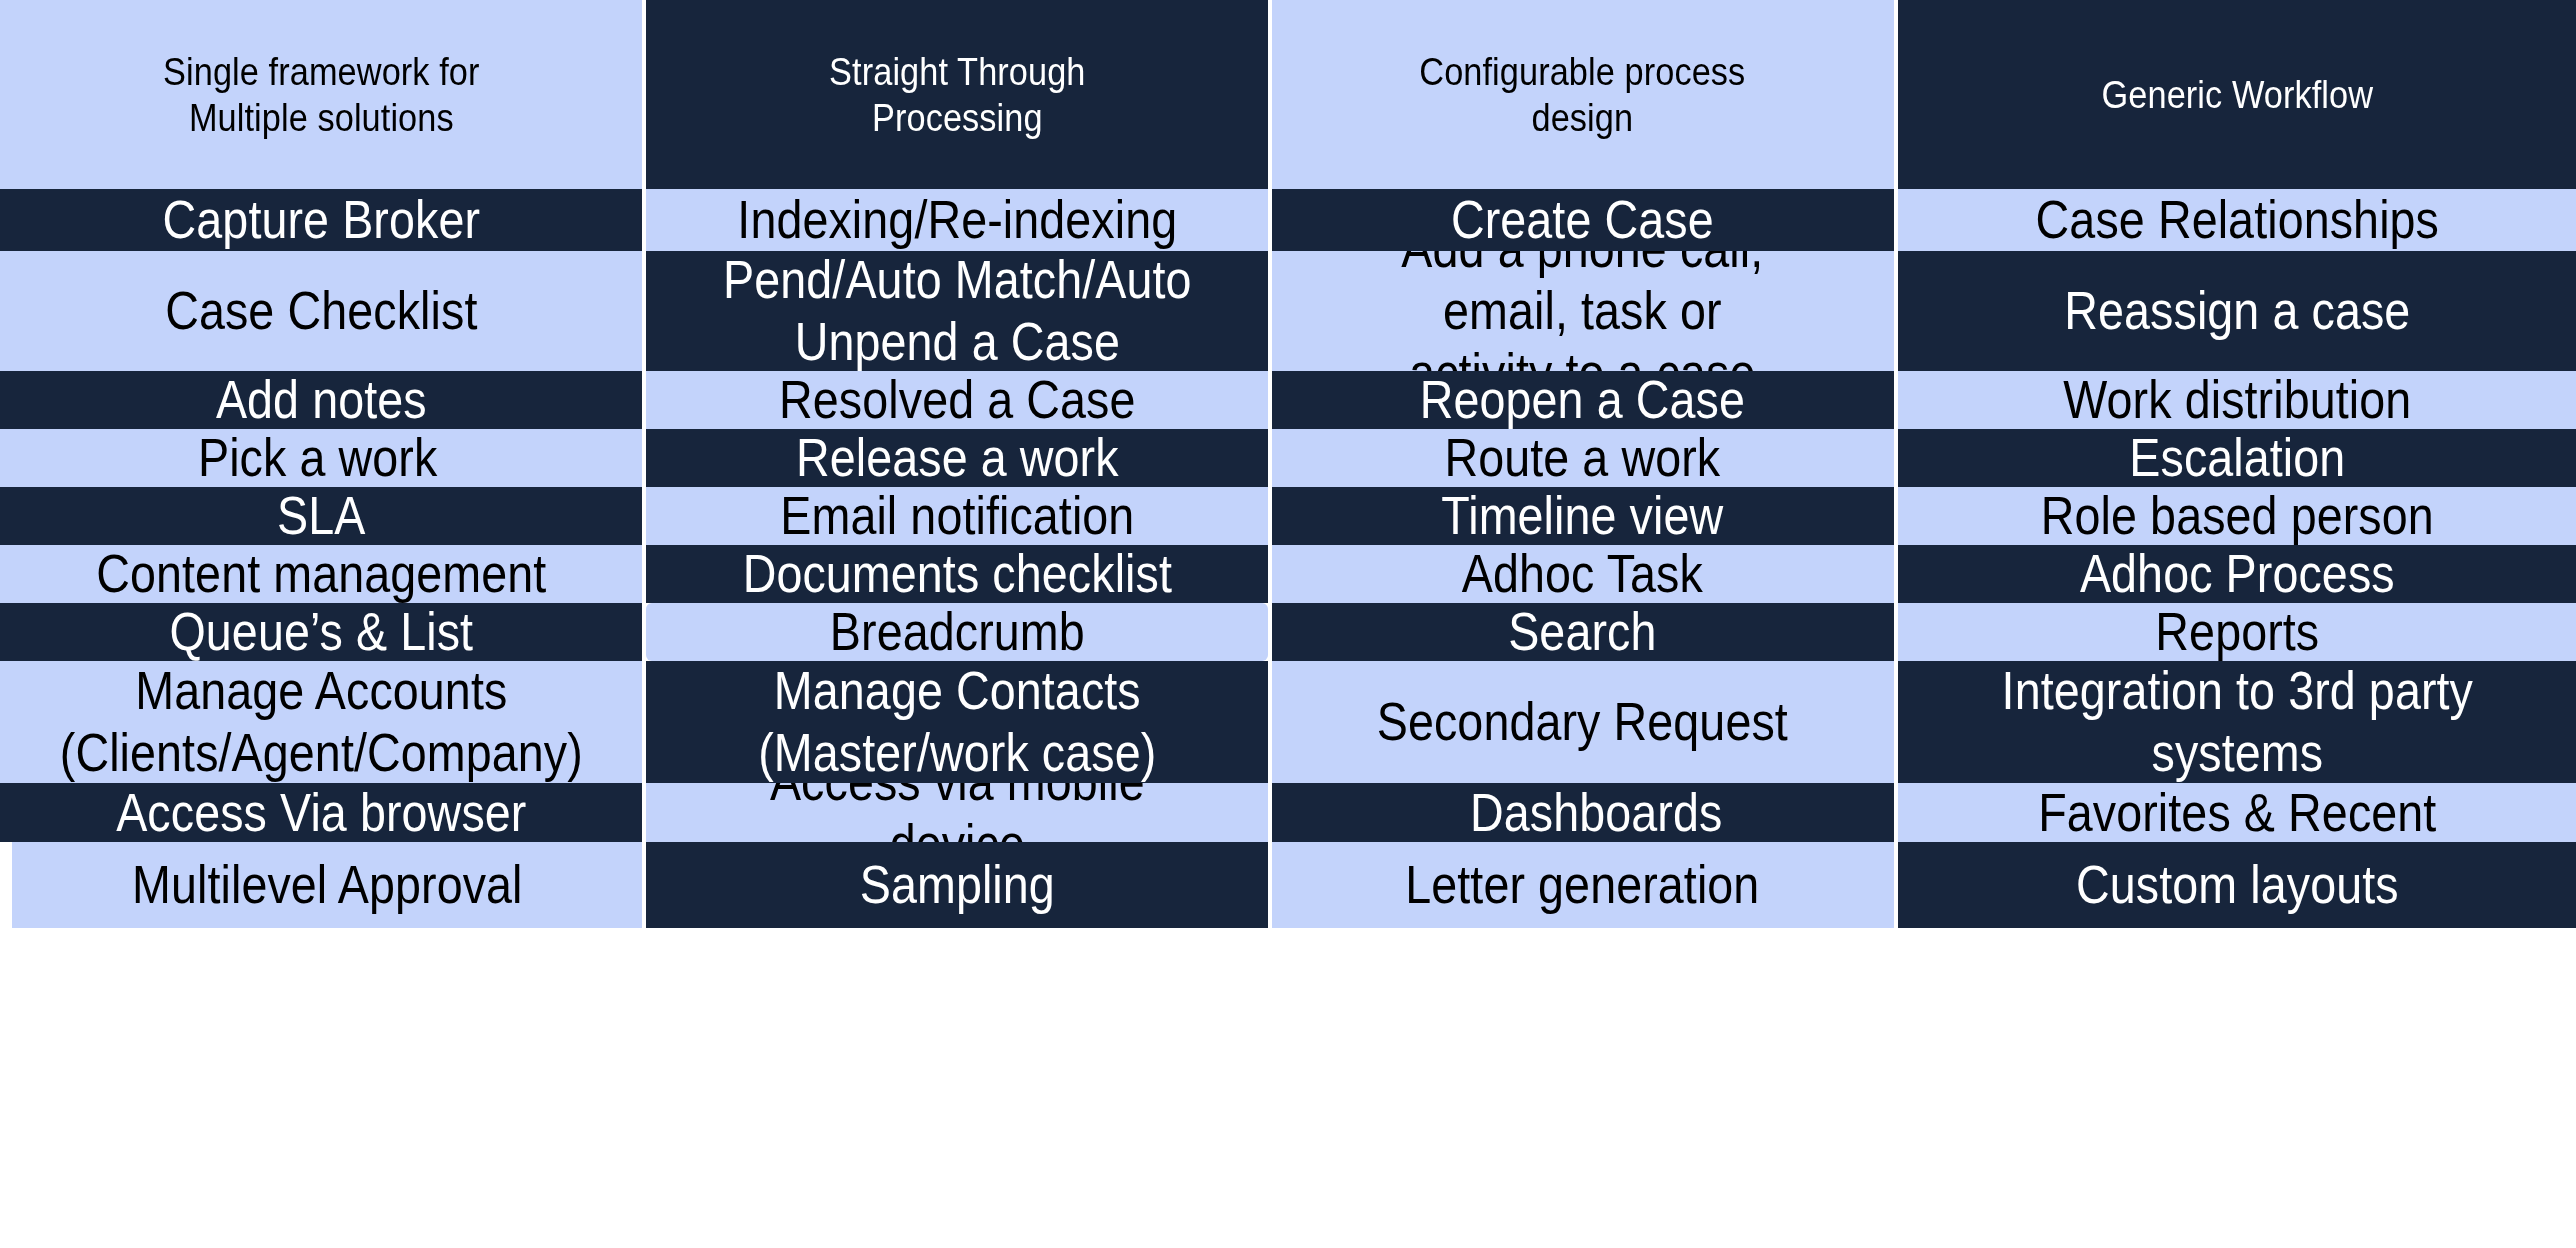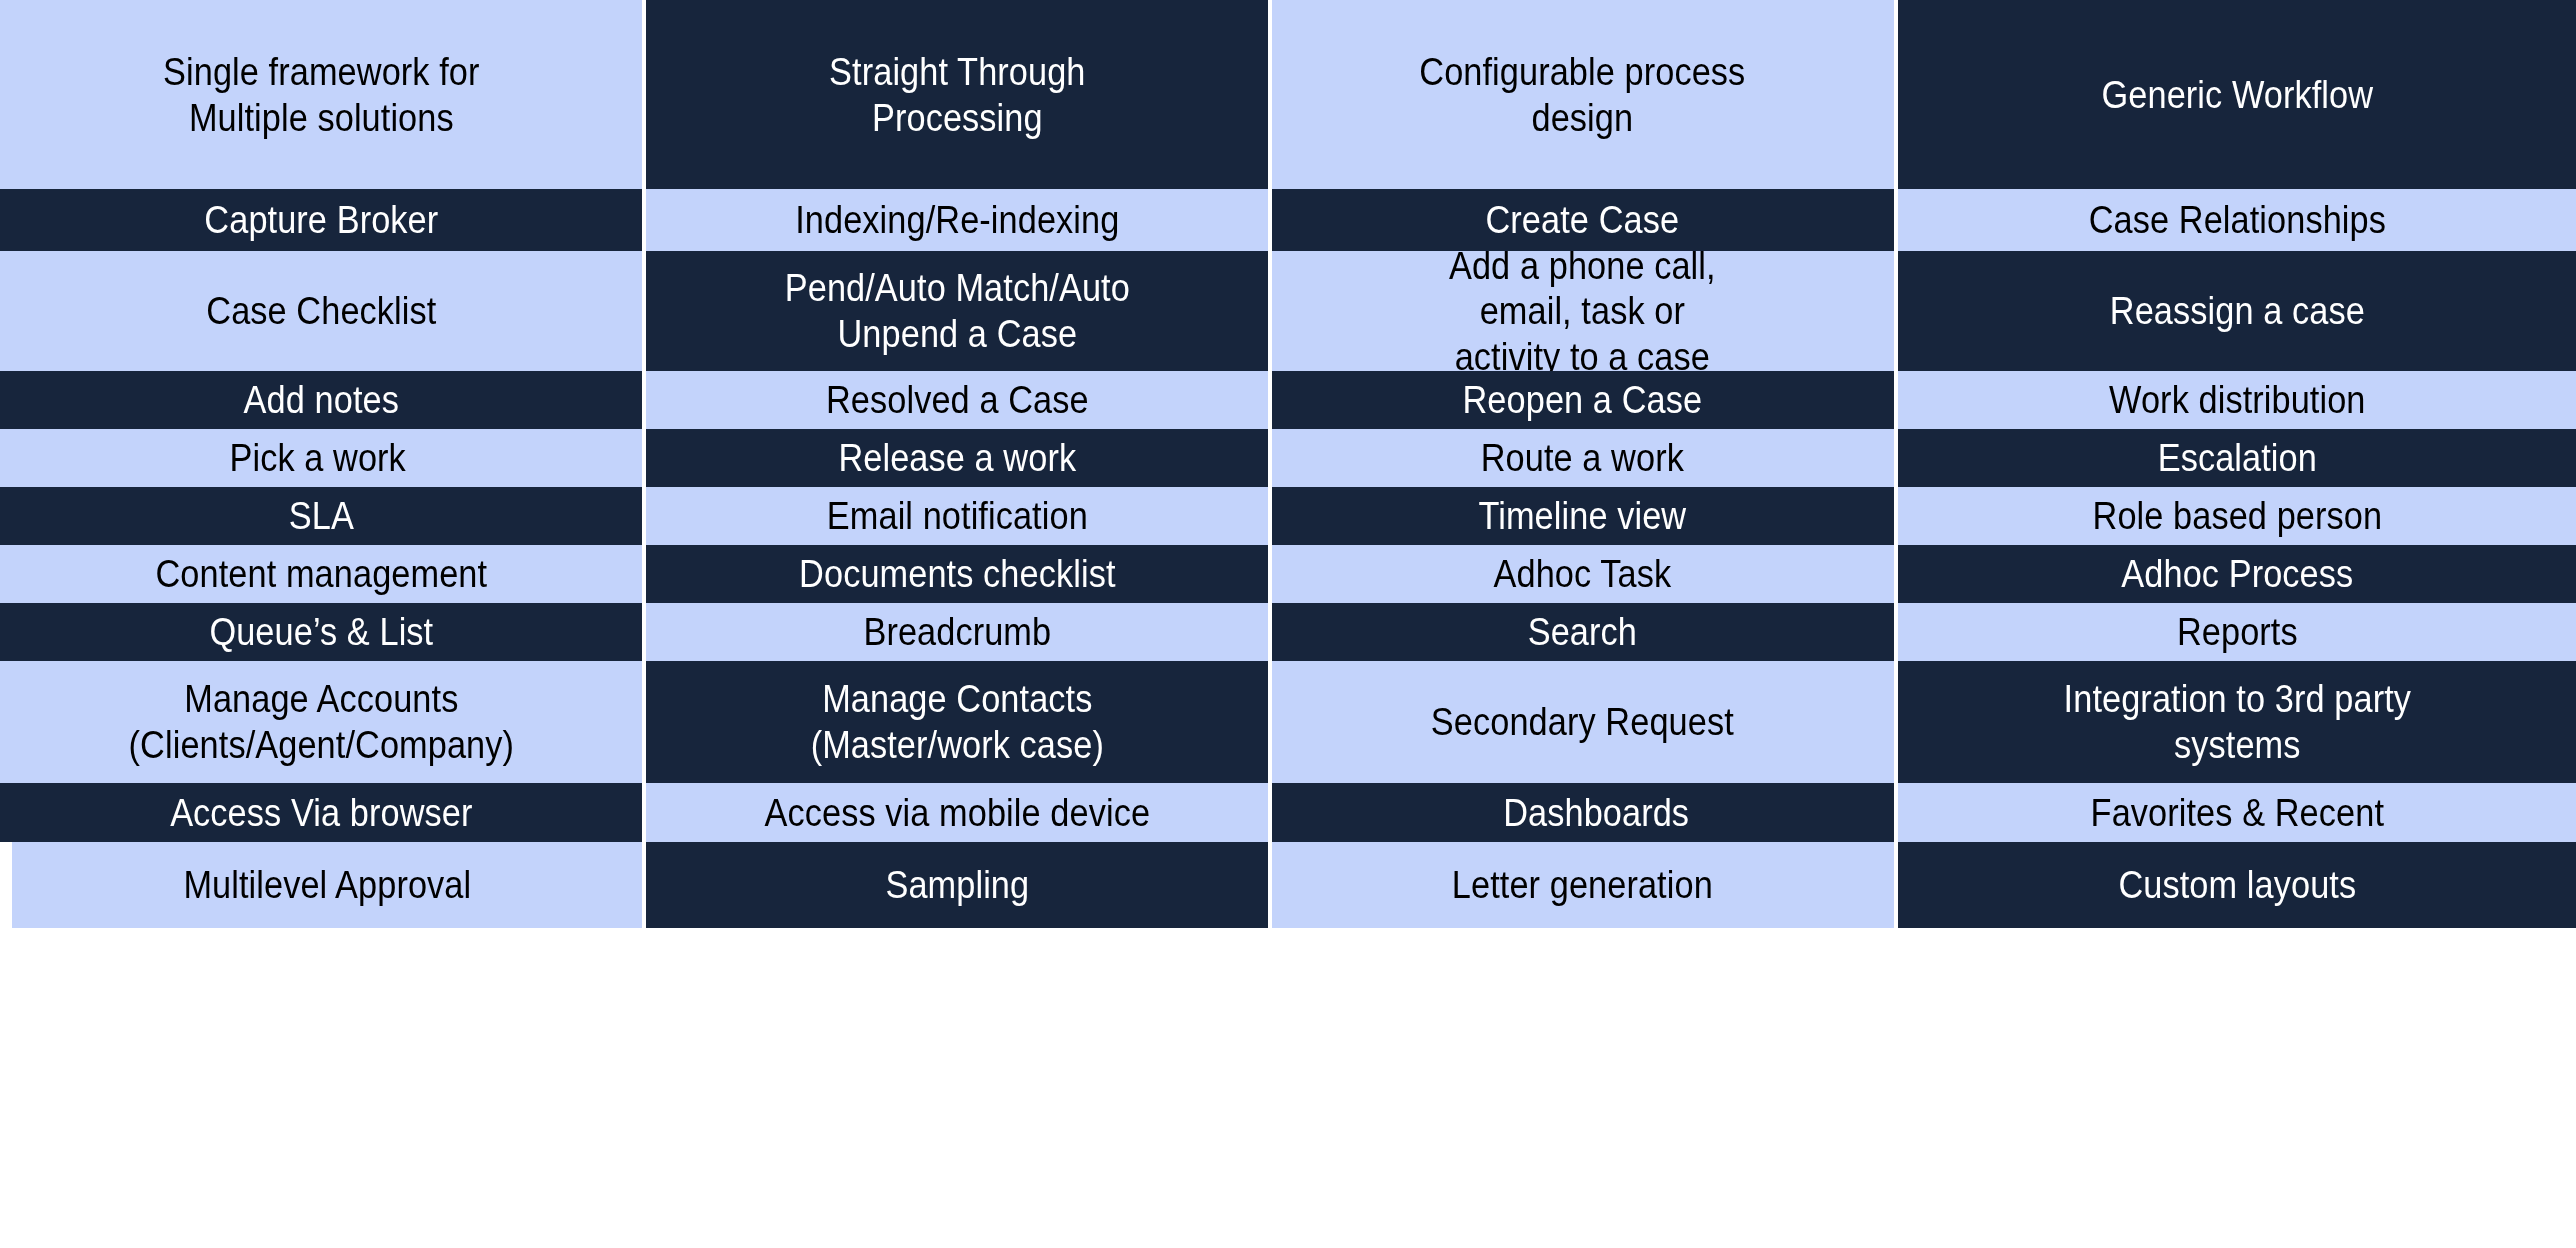--- a/index.html
+++ b/index.html
@@ -21,21 +21,21 @@
     grid-template-rows: 189px 62px 120px 58px 58px 58px 58px 58px 122px 59px 86px;
     background: #ffffff;
   }
   .cell {
     display: flex;
     align-items: center;
     justify-content: center;
     text-align: center;
     box-sizing: border-box;
     padding: 2.6px 16.7px;
-    font-size: 39px;
+    font-size: 53px;
     line-height: 1.17;
     font-weight: 400;
     letter-spacing: 0.1px;
     font-stretch: condensed;
     overflow: hidden;
   }
   .cell.light {
     background: #c3d3fb;
     color: #000000;
   }
@@ -166,21 +166,21 @@
     </div>
     <div class="cell dark" style="grid-area: 7 / 7;">
       <span class="txt">Adhoc Process</span>
     </div>
     <div class="gutter" style="grid-area: 7 / 2;"></div>
     <div class="gutter" style="grid-area: 7 / 4;"></div>
     <div class="gutter" style="grid-area: 7 / 6;"></div>
     <div class="cell dark" style="grid-area: 8 / 1;">
       <span class="txt">Queue’s &amp; List</span>
     </div>
-    <div class="cell light" style="grid-area: 8 / 3;">
+    <div class="cell light" style="grid-area: 8 / 3; border-radius: 6px;">
       <span class="txt">Breadcrumb</span>
     </div>
     <div class="cell dark" style="grid-area: 8 / 5;">
       <span class="txt">Search</span>
     </div>
     <div class="cell light" style="grid-area: 8 / 7;">
       <span class="txt">Reports</span>
     </div>
     <div class="gutter" style="grid-area: 8 / 2;"></div>
     <div class="gutter" style="grid-area: 8 / 4;"></div>

